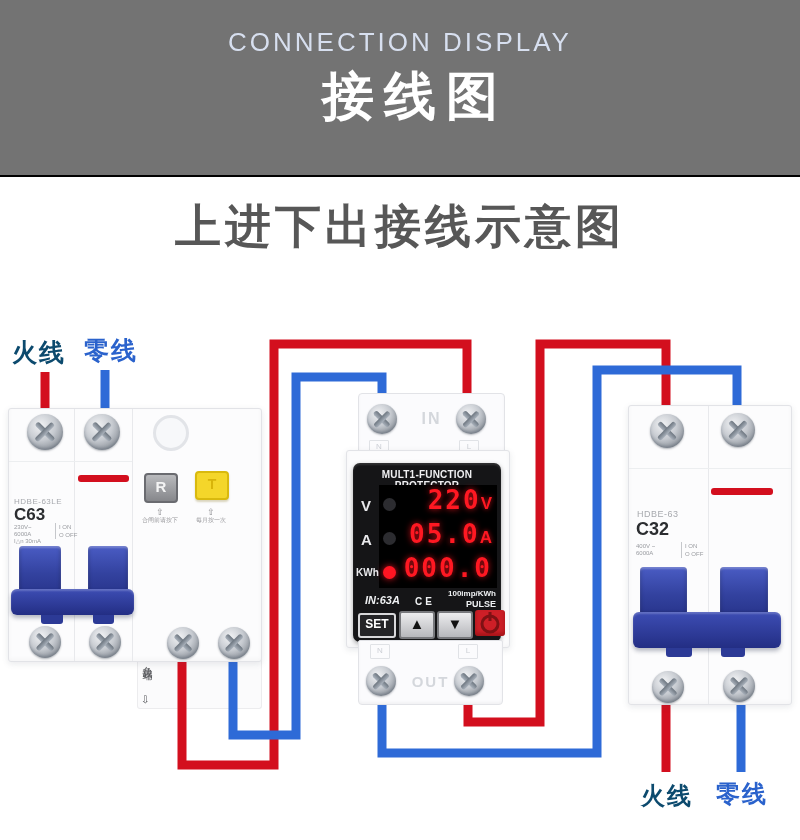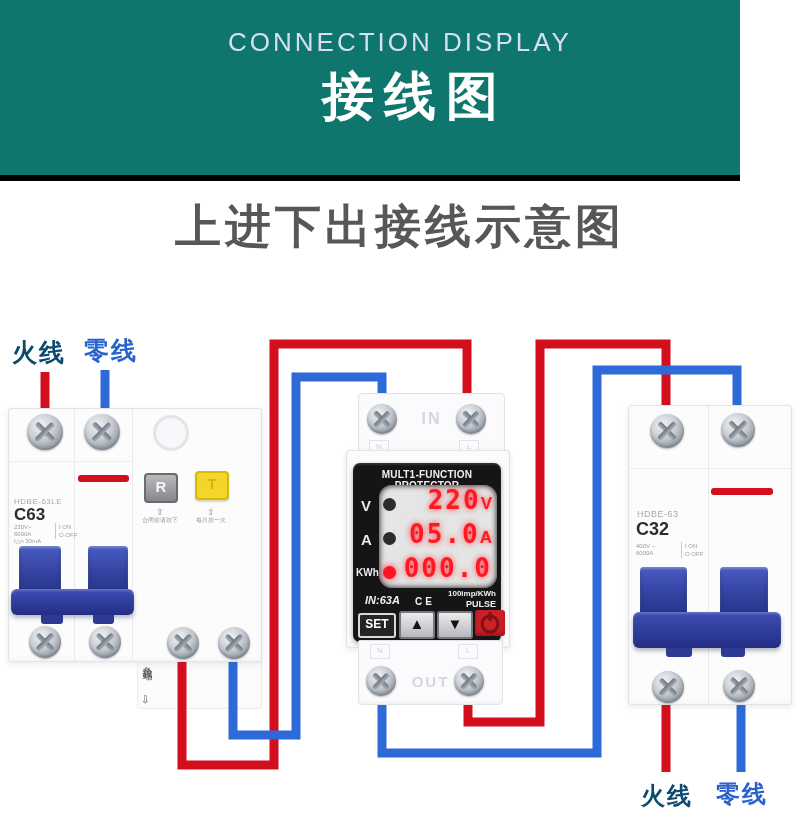--- a/index.html
+++ b/index.html
@@ -1,21 +1,21 @@
 <!DOCTYPE html>
 <html><head>
 <meta charset="utf-8">
 <style>
   html,body{margin:0;padding:0;background:#ffffff;}
   body{width:800px;height:840px;font-family:"Liberation Sans","DejaVu Sans",sans-serif;}
   .stage{position:relative;width:800px;height:840px;overflow:hidden;background:#fff;}
   .abs{position:absolute;}
 
   
-  .hdr{left:0;top:0;width:740px;height:175px;background:#0f766e;border-bottom:6px solid #000000;}
+  .hdr{left:0;top:0;width:800px;height:175px;background:#737373;border-bottom:2px solid #000000;}
   .hdr-en{left:0;top:27px;width:800px;text-align:center;font-size:26px;letter-spacing:3px;color:#d7dfef;font-weight:500;}
   .hdr-zh{left:0;top:62px;width:800px;text-align:center;font-size:52px;letter-spacing:10px;color:#ffffff;font-weight:bold;padding-left:15px;}
   .subtitle{left:0;top:196px;width:800px;text-align:center;font-size:46px;letter-spacing:4px;color:#575757;font-weight:bold;}
 
   
   .body-white{background:#fcfcfd;border:1px solid #e2e3e7;border-radius:3px;
               box-shadow:0 2px 6px rgba(70,80,100,.12), inset 0 -2px 4px rgba(0,0,0,.03);}
   .cap{background:#fbfbfd;border:1px solid #e2e3e7;border-radius:4px;
        box-shadow:inset 0 -2px 3px rgba(0,0,0,.04);}
   .vline{background:#e8e9ec;width:1px;}
@@ -47,21 +47,21 @@
 
   .btn-r{background:linear-gradient(#b9babd,#86878b);border:2px solid #6a6b70;border-radius:4px;
          color:#f4f4f4;font-weight:bold;font-size:15px;text-align:center;line-height:24px;}
   .btn-t{background:#f4d62a;border:2px solid #d9b90e;border-radius:4px;
          color:#d8b40a;font-weight:bold;font-size:14px;text-align:center;line-height:22px;
          box-shadow:0 2px 2px rgba(120,100,0,.25);}
 
   
   .panel{background:#151517;border-radius:7px;box-shadow:inset 0 2px 2px rgba(255,255,255,.12), 0 2px 5px rgba(0,0,0,.35);}
   .panel-title{width:100%;text-align:center;font-size:10px;font-weight:bold;color:#f0f0f2;letter-spacing:.2px;}
-  .lcd{background:#e5e5e5;border-radius:13px;box-shadow:inset 0 0 6px #000;}
+  .lcd{background:#000000;border-radius:0;box-shadow:inset 0 0 6px #000;}
   .seg{font-family:"DejaVu Sans Mono",monospace;font-weight:bold;font-size:26px;letter-spacing:2px;
        color:#ff1822;text-shadow:0 0 6px rgba(255,20,30,.8);}
   .seg-unit{font-family:"Liberation Sans",sans-serif;font-weight:bold;font-size:17px;color:#ff1822;
             text-shadow:0 0 5px rgba(255,20,30,.8);}
   .lcd-row{display:flex;align-items:baseline;justify-content:flex-end;padding-right:5px;height:34px;}
   .rowlab{color:#e9e9ec;font-weight:bold;}
   .led{border-radius:50%;width:13px;height:13px;background:#2c2c30;}
   .led.on{background:#ff1522;box-shadow:0 0 7px rgba(255,20,35,.9);}
   .panel-small{color:#eef0f2;font-weight:bold;}
   .btn-set{background:#242427;border:2px solid #d8d8da;border-radius:3px;color:#fff;

